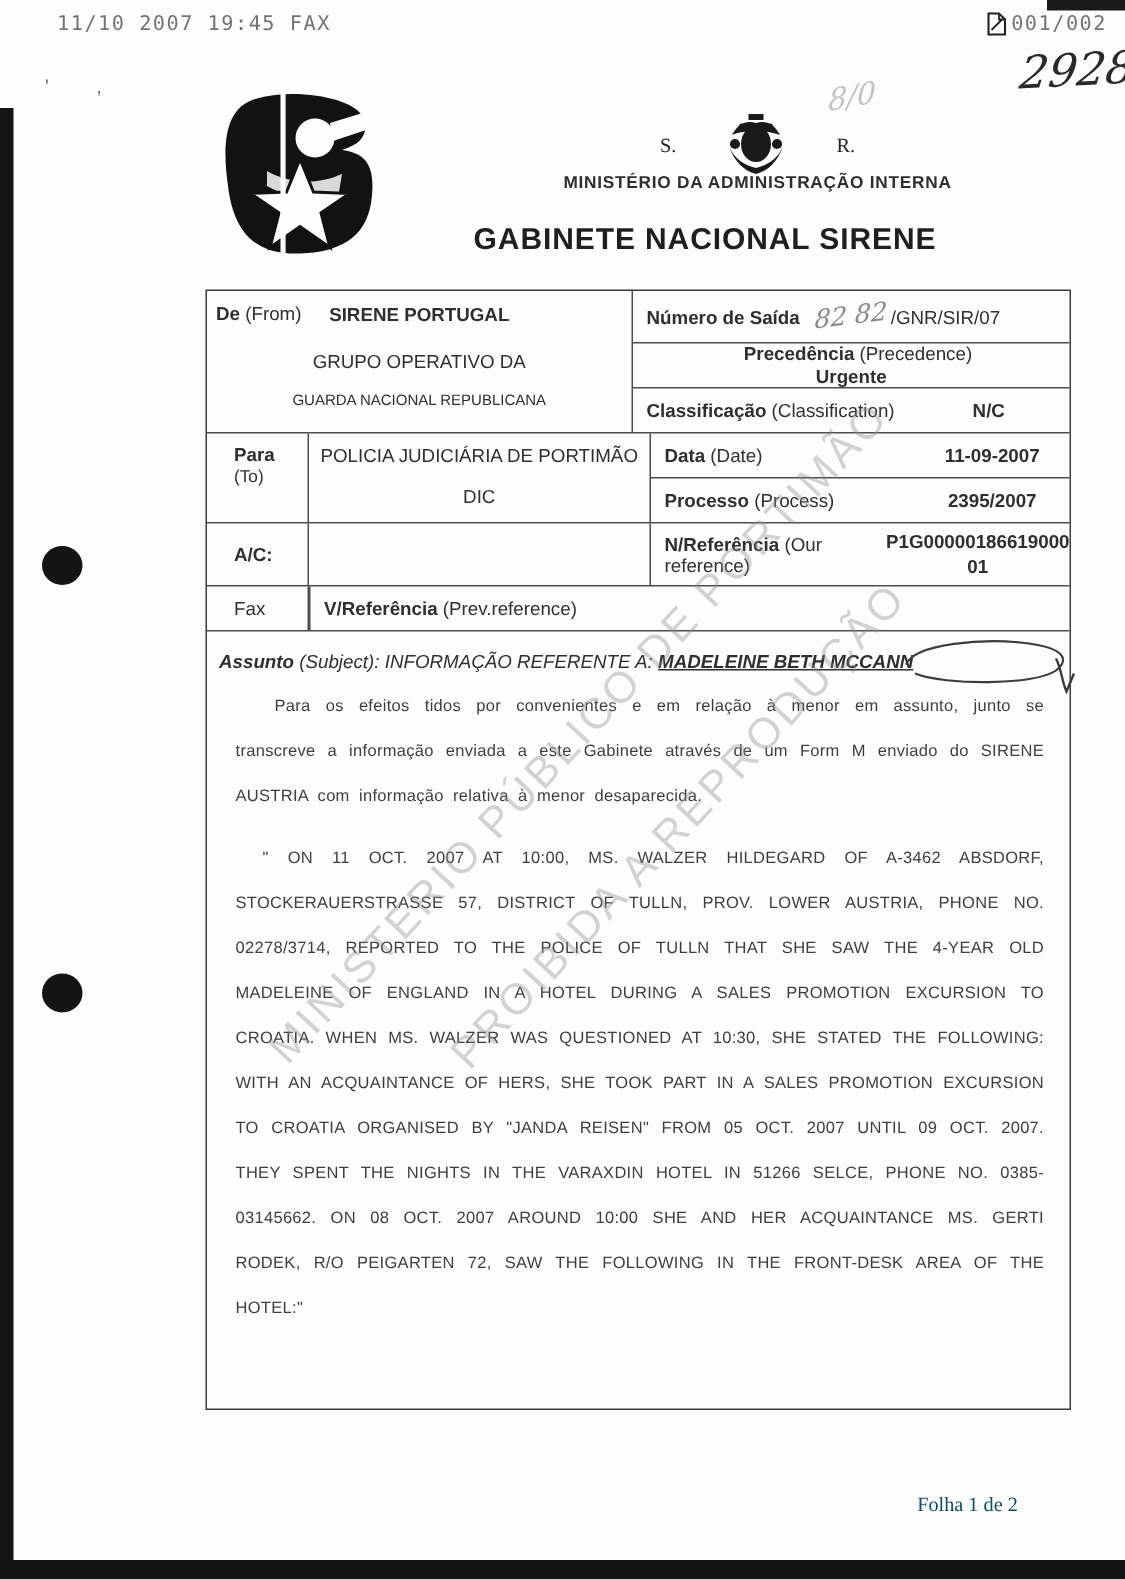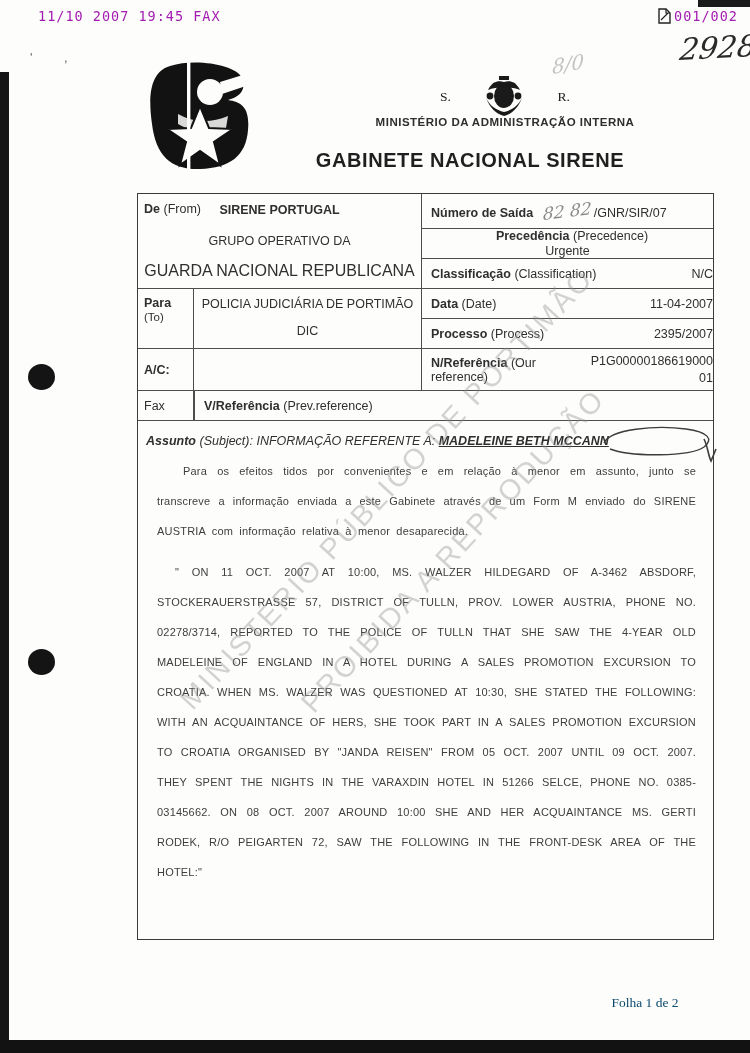--- a/index.html
+++ b/index.html
@@ -14,21 +14,21 @@
   .edge-bottom{ position:absolute; left:0; top:1040px; width:750px; height:13px; background:#121212; }
   .edge-topright{ position:absolute; right:0; top:0; width:52px; height:7px; background:#1a1a1a; }
   .hole { position:absolute; width:27px; height:26px; border-radius:50%; background:#141414; }
   .hole1 { left:28px; top:364px; }
   .hole2 { left:28px; top:649px; }
   .stray-marks { position:absolute; left:30px; top:50px; color:#6b6b6b; font-size:13px; letter-spacing:14px; }
 
   
   .fax-line {
     position:absolute; left:38px; top:8px; width:700px;
-    font-family:"DejaVu Sans Mono", monospace; font-size:13.5px; color:#a21caf;
+    font-family:"DejaVu Sans Mono", monospace; font-size:13.5px; color:#737373;
     display:flex; justify-content:space-between; letter-spacing:1px;
   }
   .fax-right { display:flex; align-items:center; gap:3px; }
   .handwrite {
     font-family:"DejaVu Serif", serif; font-style:italic; color:#2a2a2a;
   }
   .hw-2928 { position:absolute; left:680px; top:30px; font-size:30px; transform:rotate(-3deg) skewX(-10deg); }
   .hw-faint { position:absolute; left:552px; top:52px; font-size:20px; color:#c4c4c4; transform:rotate(-10deg) skewX(-12deg); }
 
   
@@ -60,29 +60,29 @@
     position:absolute; left:137px; top:193px; width:577px; height:747px;
     border:1.5px solid #3b3b3b; background:transparent; z-index:1;
     font-size:12.5px; color:#2f2f2f;
   }
   .frow { display:flex; border-bottom:1px solid #4d4d4d; }
   .lcell { width:283px; position:relative; }
   .rcol  { flex:1; border-left:1px solid #4d4d4d; display:flex; flex-direction:column; }
   .rrow  { display:flex; align-items:center; border-bottom:1px solid #4d4d4d; }
   .rrow:last-child { border-bottom:none; }
   .rlabel{ flex:1.62; padding-left:9px; }
-  .rvalue{ flex:1; text-align:right; }
+  .rvalue{ flex:1; text-align:center;font-weight:bold; }
   .b { font-weight:bold; }
-  .labelcol { width:56px; border-right:1px solid #4d4d4d; padding:7px 0 0 6px; }
+  .labelcol { width:56px; border-right:1px solid #4d4d4d; padding:7px 0 0 6px;margin-left:12px; }
   .ccell { width:227px; text-align:center; }
   .de-label { position:absolute; left:6px; top:8px; }
   .de-lines { position:absolute; left:0; top:0; width:100%; text-align:center; }
   .de-l1 { margin-top:9px; font-weight:bold; }
   .de-l2 { margin-top:17px; }
-  .de-l3 { margin-top:14px; font-size:16px; }
+  .de-l3 { margin-top:14px; font-size:10px; }
   .hw-num { font-size:17px; color:#8a8a8a; display:inline-block; transform:rotate(-7deg) skewX(-10deg); margin:0 2px 0 10px; }
   .nref-val { line-height:1.35; font-size:12.5px; }
   .assunto-row { padding:13px 10px 0 8px; position:relative; border-bottom:none; display:block;font-style:italic; }
   .mccann { font-weight:bold; text-decoration:underline; }
   .doodle { position:absolute; right:-8px; top:0px; }
 
   
   .body-text { padding:8px 17px 0 19px; }
   .body-text p {
     font-size:11px; line-height:30px; text-align:justify; color:#3e3e3e;
@@ -199,21 +199,21 @@
       <div class="ccell">
         <div style="margin-top:8px;">POLICIA JUDICIÁRIA DE PORTIMÃO</div>
         <div style="margin-top:13px;">DIC</div>
       </div>
       <div class="rcol">
         <div class="rrow" style="height:30px;">
           <span class="rlabel">
             <span class="b">Data</span>
             <span>(Date)</span>
           </span>
-          <span class="rvalue">11-04-2007</span>
+          <span class="rvalue">11-09-2007</span>
         </div>
         <div class="rrow" style="height:29px;">
           <span class="rlabel">
             <span class="b">Processo</span>
             <span>(Process)</span>
           </span>
           <span class="rvalue">2395/2007</span>
         </div>
       </div>
     </div>

